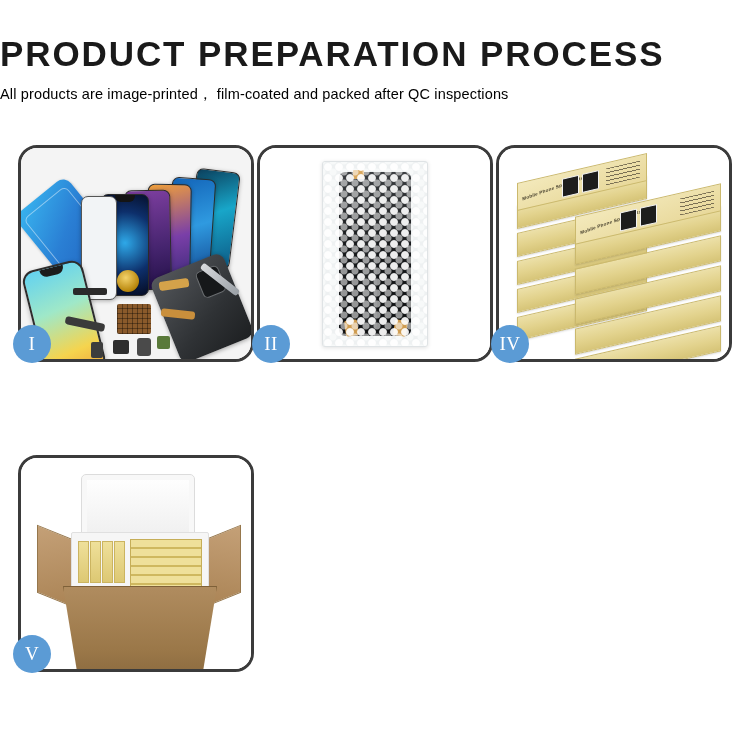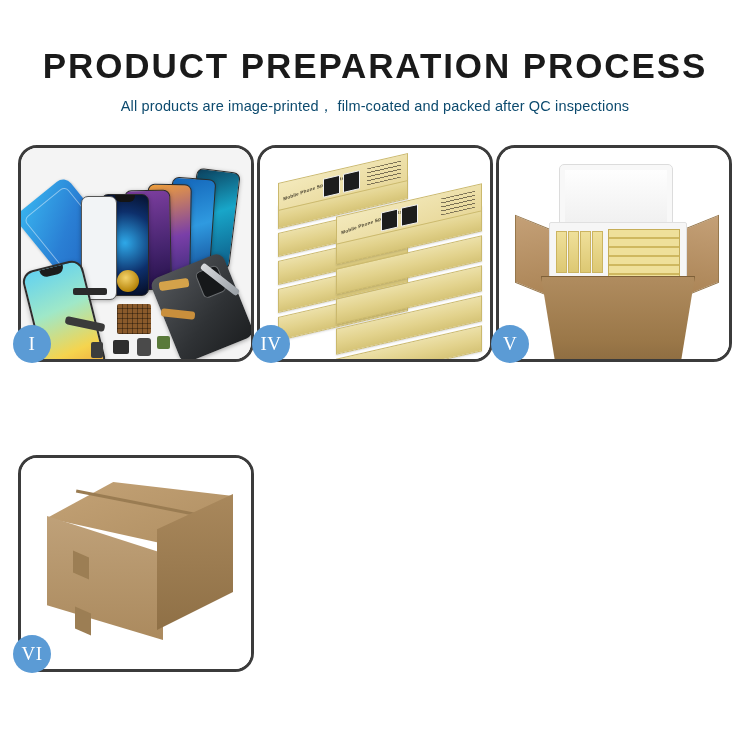--- a/index.html
+++ b/index.html
@@ -10,35 +10,34 @@
     width: 750px;
     height: 750px;
     background: #ffffff;
     font-family: "Liberation Sans", sans-serif;
     overflow: hidden;
     position: relative;
   }
 
   
   .header {
-    padding-top: 48px;
-    text-align: center;
+    padding-top: 36px;
   }
   .page-title {
     font-size: 35px;
     font-weight: bold;
     letter-spacing: 1.9px;
     color: #1a1a1a;
     line-height: 1.05;
     margin: 0;
     white-space: nowrap;
   }
   .page-subtitle {
     font-size: 14.5px;
-    color: #0c4a6e;
+    color: #000000;
     margin: 12px 0 0 0;
     letter-spacing: 0.15px;
     white-space: nowrap;
   }
 
   
   .grid {
     position: absolute;
     top: 145px;
     left: 18px;
@@ -449,20 +448,34 @@
         <div class="bit-a"></div>
         <div class="bit-b"></div>
         <div class="bit-c"></div>
         <div class="bit-d"></div>
         <div class="tweezer"></div>
       </div>
     </div>
     <div class="badge">I</div>
   </div>
 
+  <div class="panel p2">
+    <div class="panel-inner">
+      <div class="bubblepack">
+        <div class="screen-in"></div>
+        <div class="ribbon"></div>
+        <div class="tab1"></div>
+        <div class="tab2"></div>
+        <div class="tab3"></div>
+        <div class="bubbles"></div>
+        <div class="bubbles2"></div>
+      </div>
+    </div>
+    <div class="badge">II</div>
+  </div>
 
 
   <div class="panel p4">
     <div class="panel-inner">
       <div class="stack">
         <div class="slab bk5"></div>
         <div class="slab bk4"></div>
         <div class="slab bk3"></div>
         <div class="slab bk2"></div>
         <div class="slab bk1"></div>
@@ -501,27 +514,14 @@
           <span class="ybox y3"></span>
           <span class="ybox y4"></span>
           <span class="ystack"></span>
         </div>
         <div class="body"></div>
       </div>
     </div>
     <div class="badge">V</div>
   </div>
 
-  <div class="panel p6">
-    <div class="panel-inner">
-      <div class="carton6">
-        <div class="top"></div>
-        <div class="seam"></div>
-        <div class="left"></div>
-        <div class="right"></div>
-        <div class="tapeA"></div>
-        <div class="tapeB"></div>
-      </div>
-    </div>
-    <div class="badge">VI</div>
-  </div>
 
 </div>
 
 </body></html>

